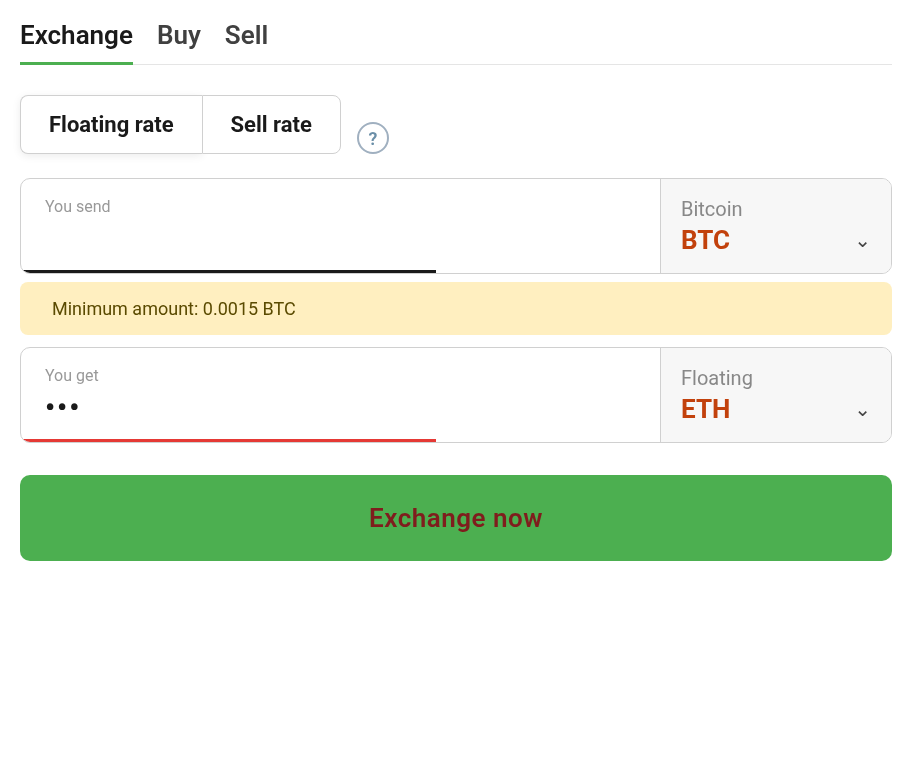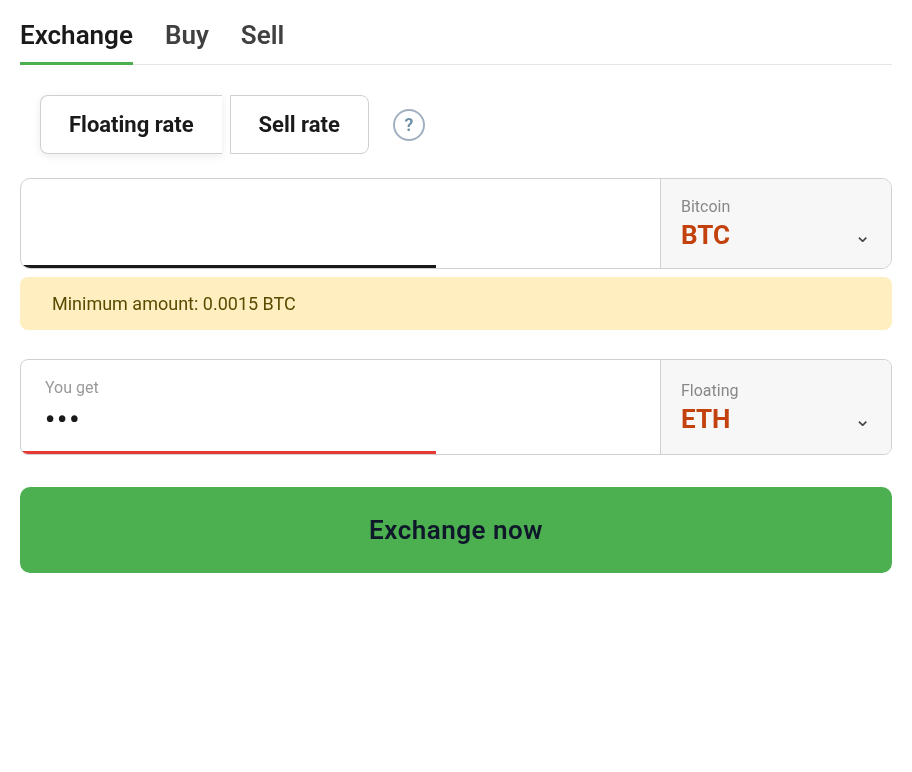--- a/index.html
+++ b/index.html
@@ -21,21 +21,21 @@
     .container {
       width: 100%;
       max-width: 912px;
       background: #fff;
     }
 
     
     .nav-tabs {
       display: flex;
       align-items: center;
-      gap: 32px;
+      gap: 24px;
       border-bottom: 1px solid #e5e5e5;
       padding-bottom: 0;
       margin-bottom: 30px;
     }
 
     .nav-tab {
       font-size: 26px;
       font-weight: 600;
       padding-bottom: 12px;
       cursor: pointer;
@@ -45,24 +45,23 @@
     }
 
     .nav-tab.active {
       color: #1a1a1a;
       border-bottom: 3px solid #4caf50;
     }
 
     
     .rate-selector {
       display: flex;
-      align-items: center;
-      gap: 8px;
+      align-items: flex-end;
+      gap: 0;
       margin-bottom: 24px;
-      margin-left: 20px;
     }
 
     .rate-btn {
       font-size: 22px;
       font-weight: 700;
       padding: 16px 28px;
       border: 1.5px solid #d0d0d0;
       background: #fff;
       cursor: pointer;
       color: #1a1a1a;
@@ -158,21 +157,21 @@
       width: 230px;
       padding: 18px 20px;
       background: #f7f7f7;
       display: flex;
       flex-direction: column;
       justify-content: center;
       cursor: pointer;
     }
 
     .currency-name {
-      font-size: 16px;
+      font-size: 20px;
       color: #888;
       margin-bottom: 4px;
     }
 
     .currency-row {
       display: flex;
       align-items: center;
       justify-content: space-between;
     }
 
@@ -194,37 +193,36 @@
       padding: 16px 32px;
       font-size: 18px;
       color: #5a4a00;
       font-weight: 400;
       margin-top: 8px;
       margin-bottom: 8px;
     }
 
     
     .get-row {
-      margin-top: 21px;
-      border-radius: 8px;
+      margin-top: 4px;
     }
 
     .dots-value {
       font-size: 28px;
       font-weight: 700;
       color: #1a1a1a;
       letter-spacing: 2px;
     }
 
     
     .exchange-btn {
       margin-top: 32px;
       width: 100%;
       background: #4caf50;
-      color: #0f172a;
+      color: #7f1d1d;
       border: none;
       border-radius: 10px;
       padding: 28px;
       font-size: 26px;
       font-weight: 600;
       cursor: pointer;
       letter-spacing: 0.5px;
     }
   </style>
 </head>
@@ -244,20 +242,21 @@
     <button class="rate-btn active">Floating rate</button>
     <button class="rate-btn">Sell rate</button>
     <div class="help-icon">?</div>
   </div>
 
   
   <div class="form-area">
 
     <div class="input-row">
       <div class="input-left">
+        <div class="input-label">You send</div>
         <div class="input-underline-black"></div>
       </div>
       <div class="input-right">
         <div class="currency-name">Bitcoin</div>
         <div class="currency-row">
           <span class="currency-code">BTC</span>
           <span class="chevron-down">⌄</span>
         </div>
       </div>
     </div>

